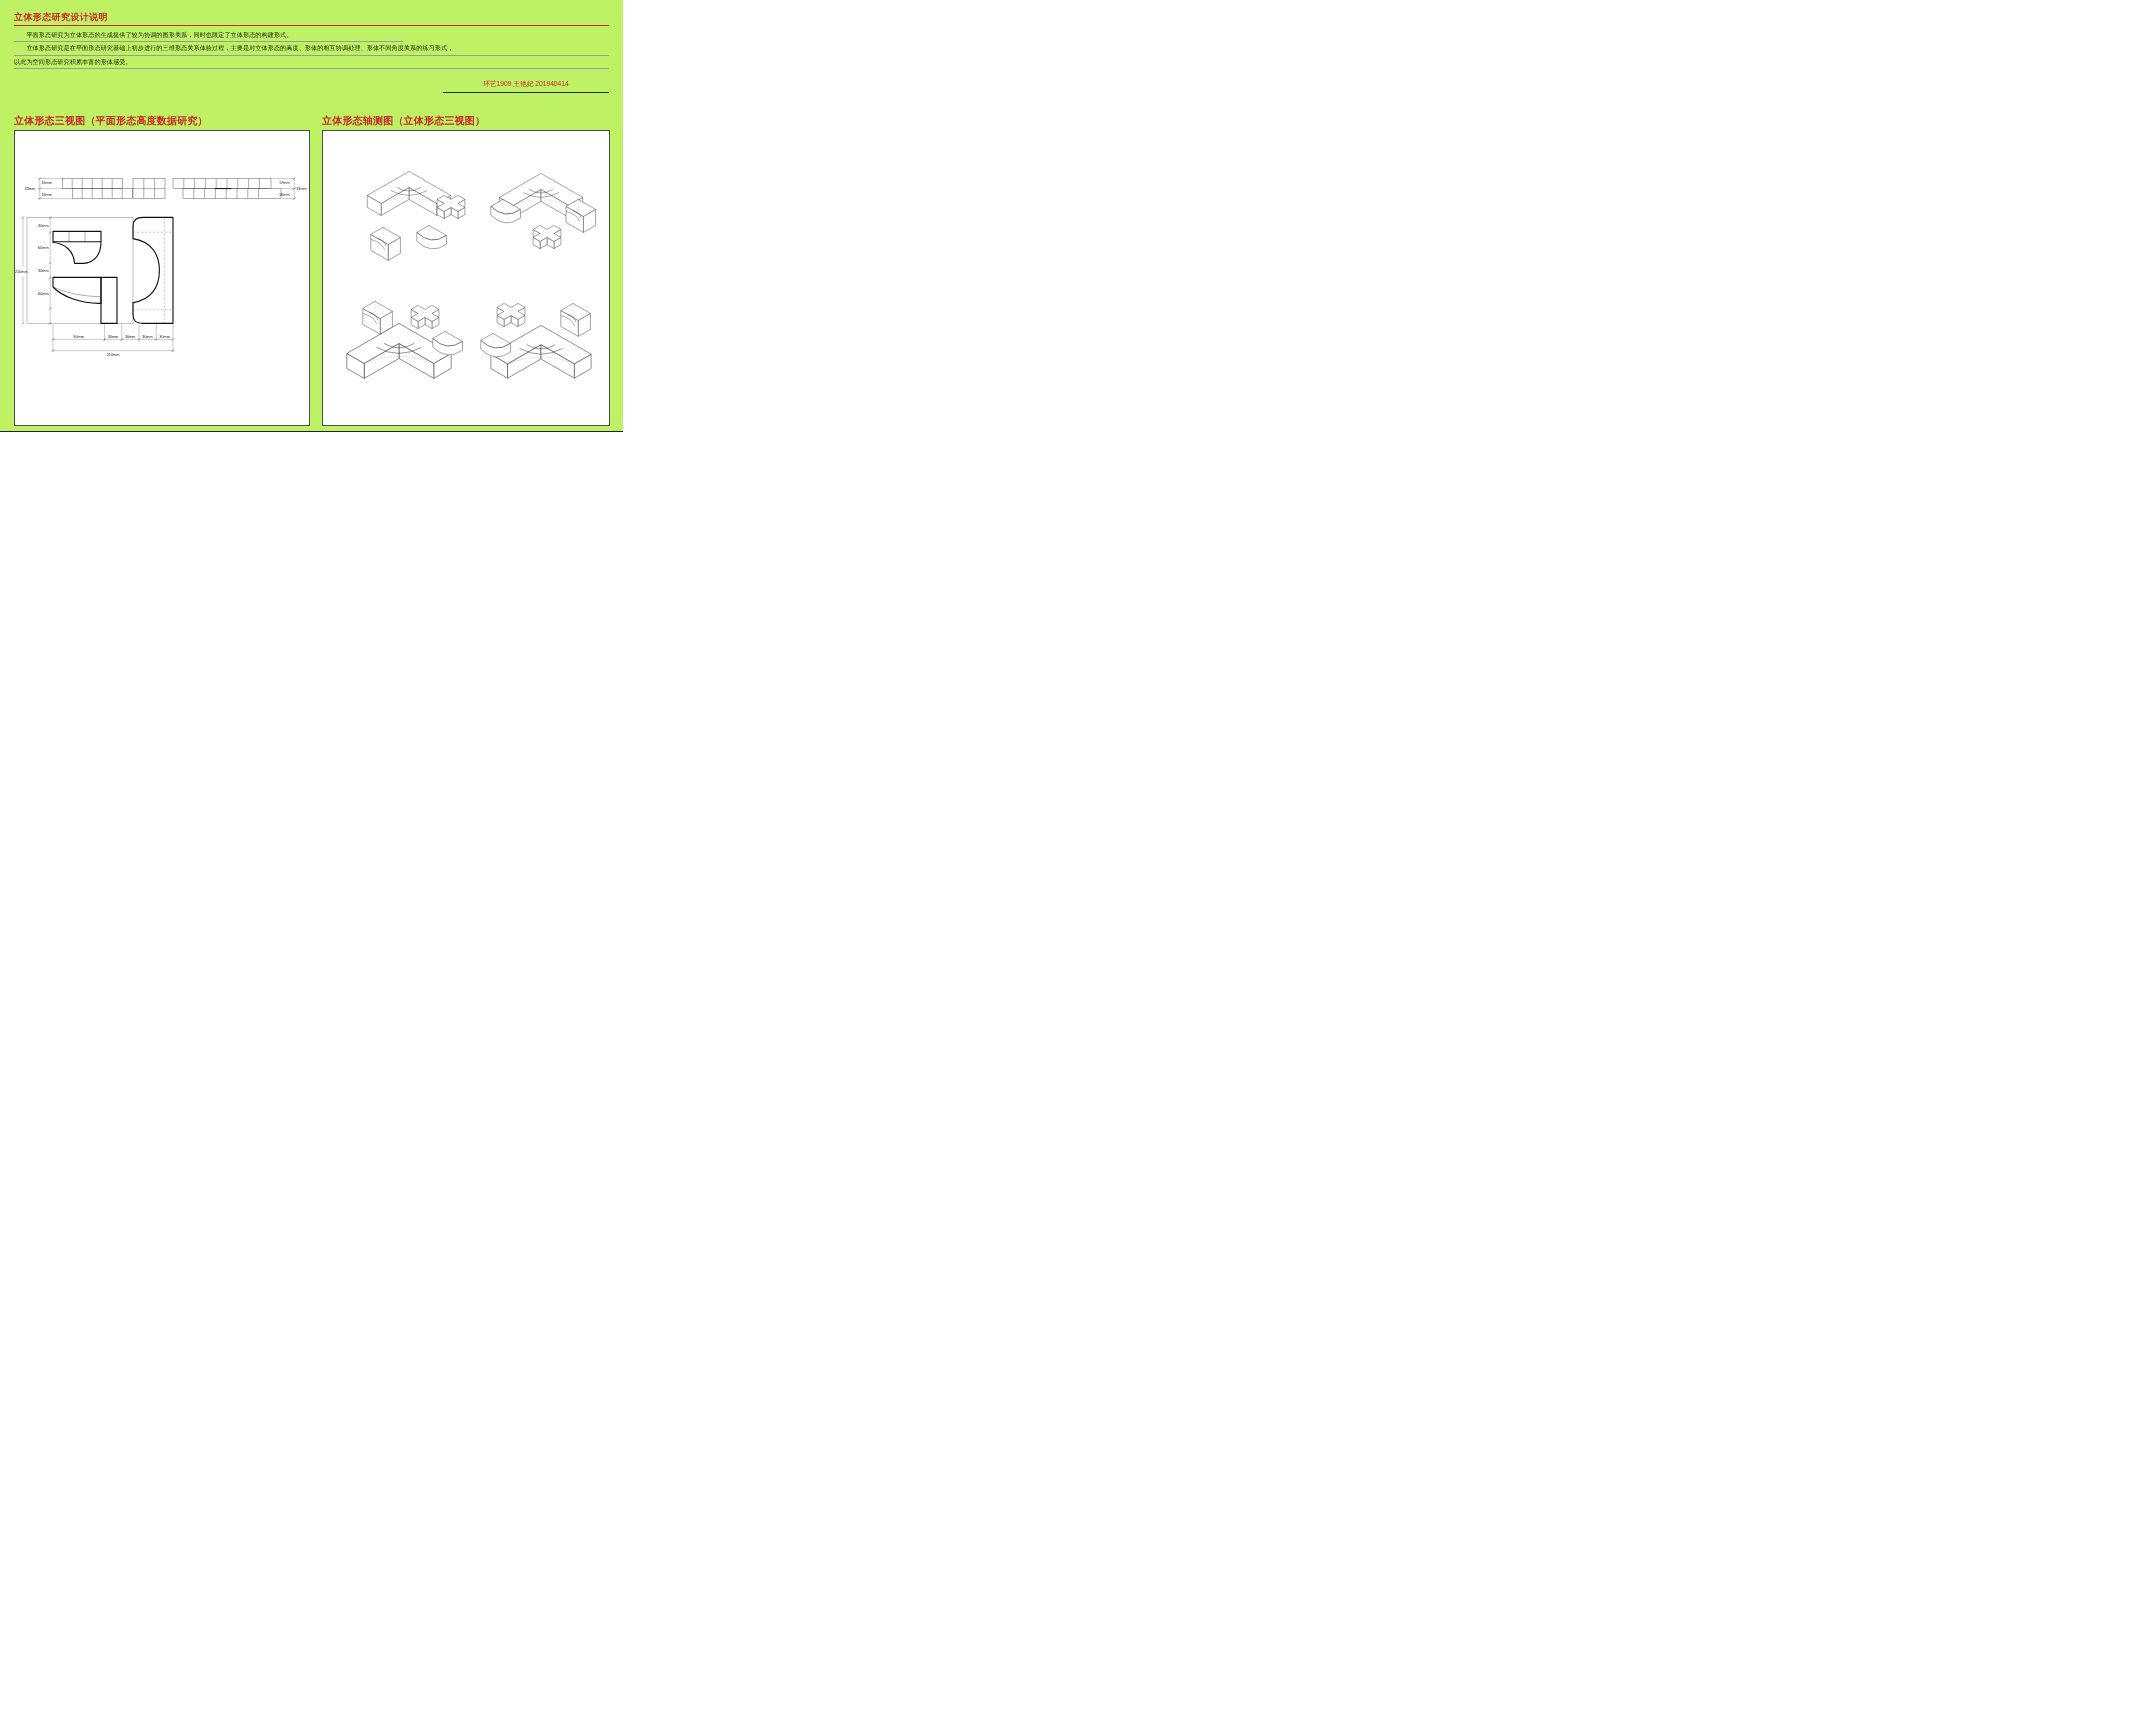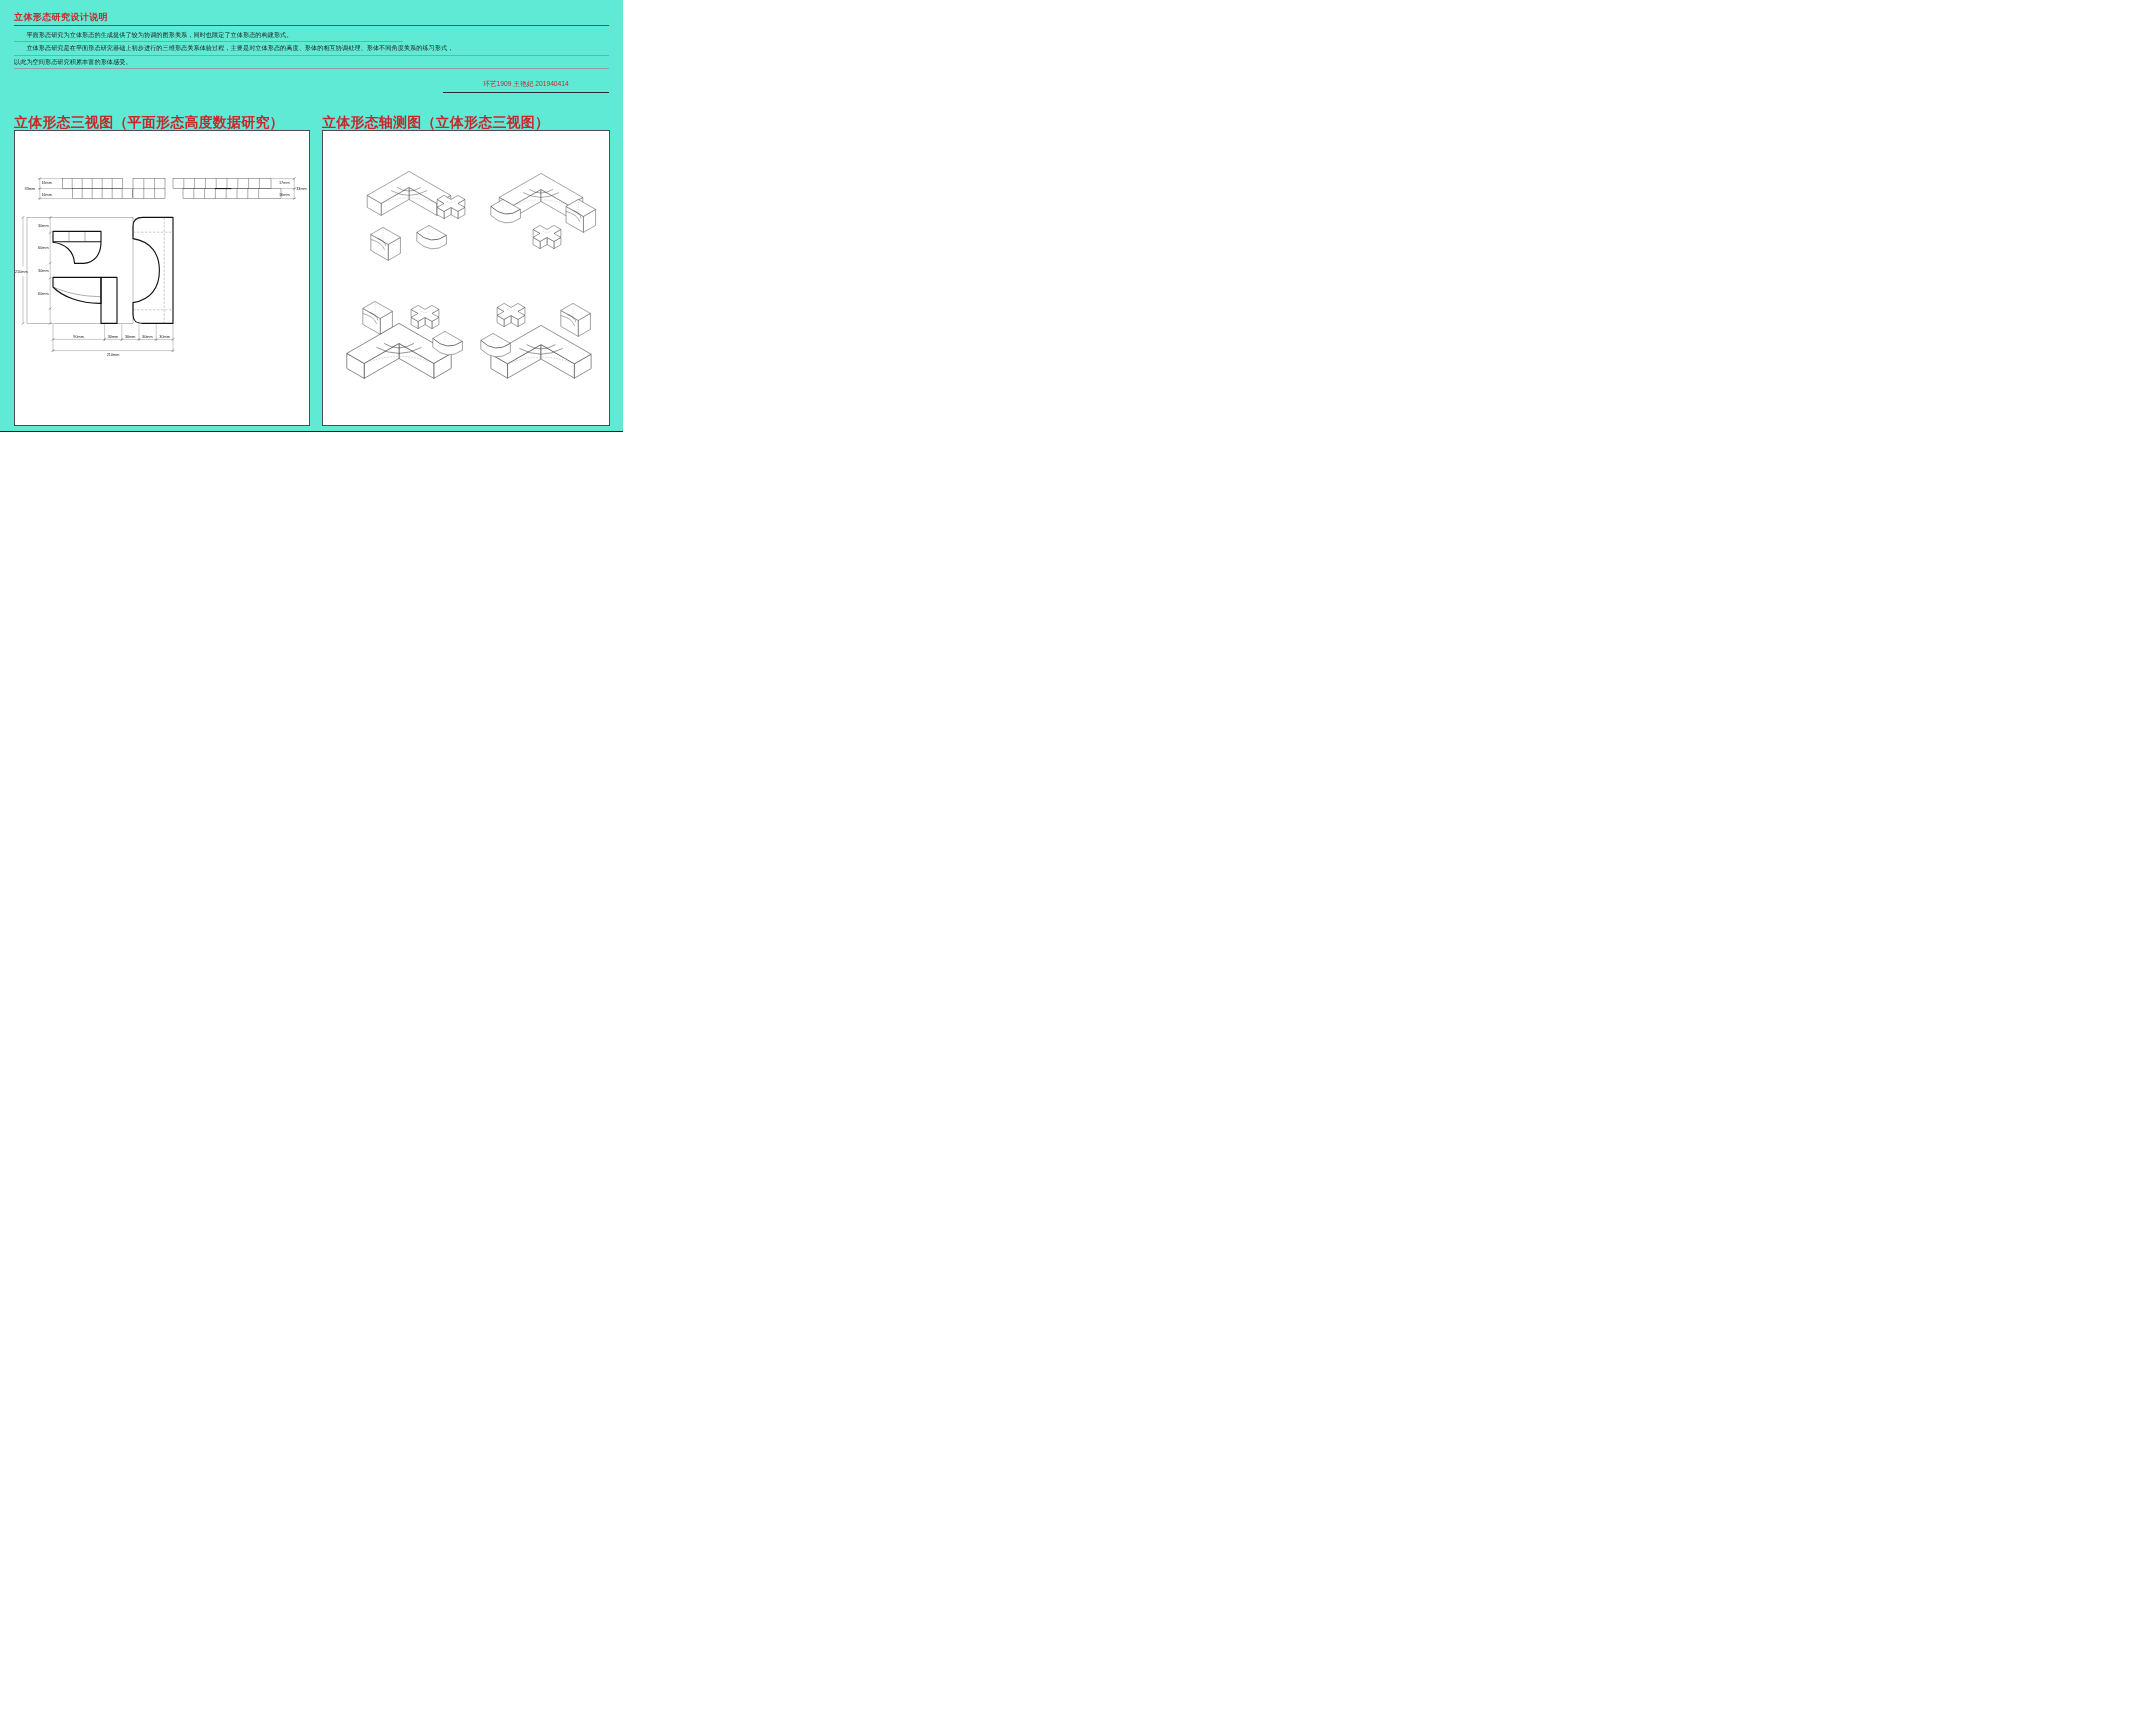--- a/index.html
+++ b/index.html
@@ -1,19 +1,19 @@
 <!DOCTYPE html>
 <html style="font-size:6.9px"><head>
 <meta charset="utf-8">
 <style>
   html,body{margin:0;padding:0;background:#ffffff;}
   .board{
     position:relative;
     width:623px;height:432px;
-    background:#5eead4;
+    background:#bef264;
     font-family:"Liberation Sans",sans-serif;
     overflow:hidden;
   }
   .page-title{
     position:absolute;left:14px;top:11.2px;
     font-size:9px;font-weight:bold;letter-spacing:0.4px;
     color:#C8282C;margin:0;
   }
   .red-rule{position:absolute;left:14px;top:25px;width:595px;height:1.1px;background:#C8282C;}
   .para{
@@ -26,21 +26,21 @@
   .hl1{top:41px;width:389px;}
   .hl2{top:55px;width:595px;}
   .hl3{top:68px;width:595px;}
   .signature{
     position:absolute;left:443px;top:80px;width:166px;
     text-align:center;color:#C8282C;font-size:6.7px;
     padding-bottom:3.4px;border-bottom:0.6px solid #2a2a2a;margin:0;
   }
   .section-heading{
     position:absolute;top:114px;margin:0;
-    font-size:14px;font-weight:bold;color:#C8282C;letter-spacing:0.2px;
+    font-size:10px;font-weight:bold;color:#C8282C;letter-spacing:0.2px;
   }
   .sh-left{left:14px;} .sh-right{left:322px;}
   .panel{position:absolute;top:130px;height:296px;border:0.4px solid #4d4d4d;background:#fff;box-sizing:border-box;}
   .panel-left{left:14px;width:296px;}
   .panel-right{left:322px;width:288px;}
   .panel-svg{display:block;width:100%;height:100%;}
   .bottom-edge{position:absolute;left:0;top:431px;width:623px;height:1.3px;background:#1f1f1f;}
 
   
   .thin{stroke:#555;stroke-width:0.9;fill:none;}

